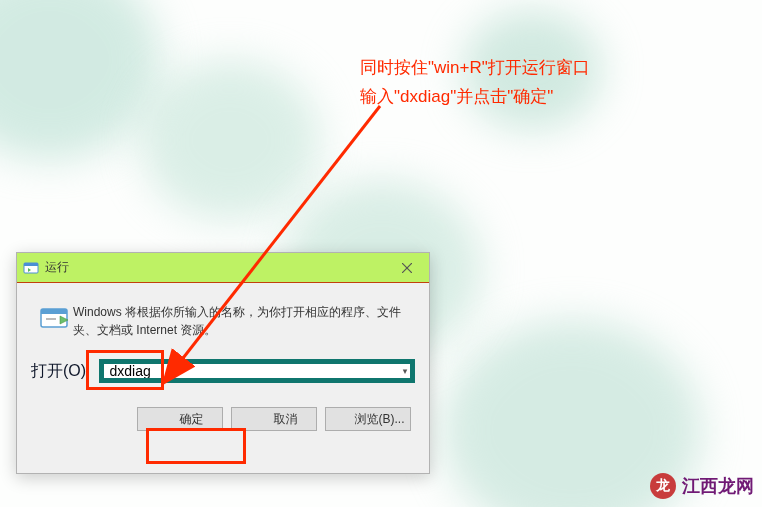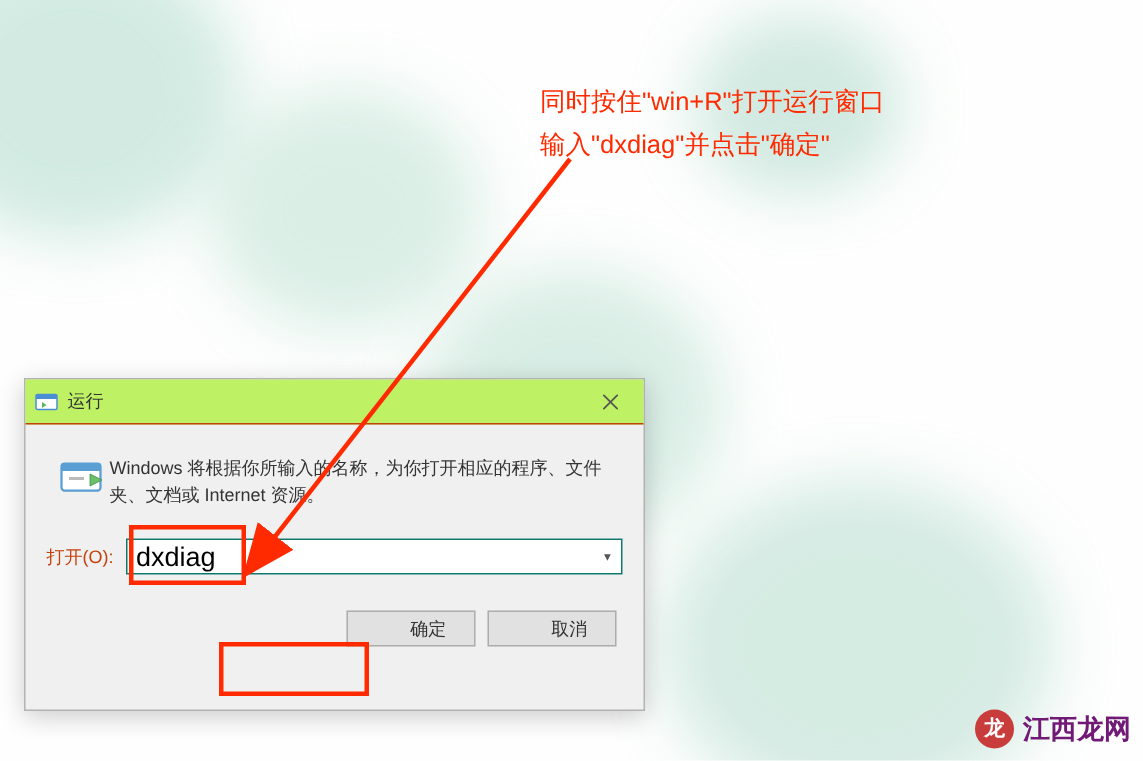--- a/index.html
+++ b/index.html
@@ -114,34 +114,34 @@
       padding-top: 2px;
     }
 
     .input-row {
       display: flex;
       align-items: center;
       gap: 8px;
       margin-bottom: 24px;
     }
     .input-label {
-      font-size: 12px;
-      color: #c2410c;
+      font-size: 16px;
+      color: #0f172a;
       white-space: nowrap;
     }
     .input-wrap {
       flex: 1;
       position: relative;
     }
     .combo-input {
       width: 100%;
       height: 24px;
-      border: 1px solid #0f766e;
+      border: 5px solid #0f766e;
       background: #fff;
-      font-size: 18px;
+      font-size: 14px;
       padding: 0 24px 0 6px;
       font-family: inherit;
     }
     .combo-arrow {
       position: absolute;
       right: 1px;
       top: 1px;
       width: 18px;
       height: 22px;
       display: flex;
@@ -263,20 +263,21 @@
       <label class="input-label">打开(O):</label>
       <div class="input-wrap">
         <input class="combo-input" type="text" value="dxdiag" style="">
         <span class="combo-arrow">▾</span>
       </div>
     </div>
 
     <div class="button-row">
       <button class="dlg-btn">确定</button>
       <button class="dlg-btn">取消</button>
+      <button class="dlg-btn">浏览(B)...</button>
     </div>
   </div>
 </div>
 
 <div class="highlight-box hl-input"></div>
 <div class="highlight-box hl-ok"></div>
 
 <div class="watermark">
   <div class="watermark-logo">龙</div>
   <div class="watermark-text">江西龙网</div>

